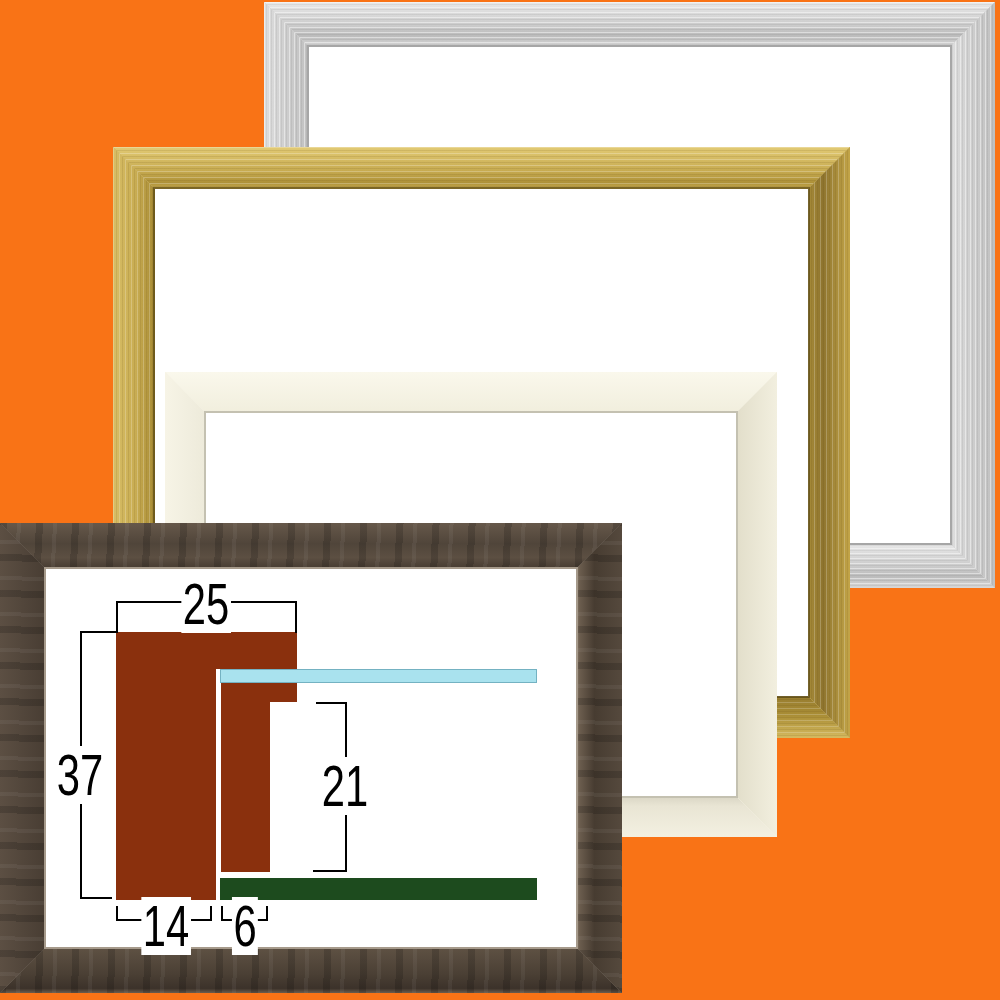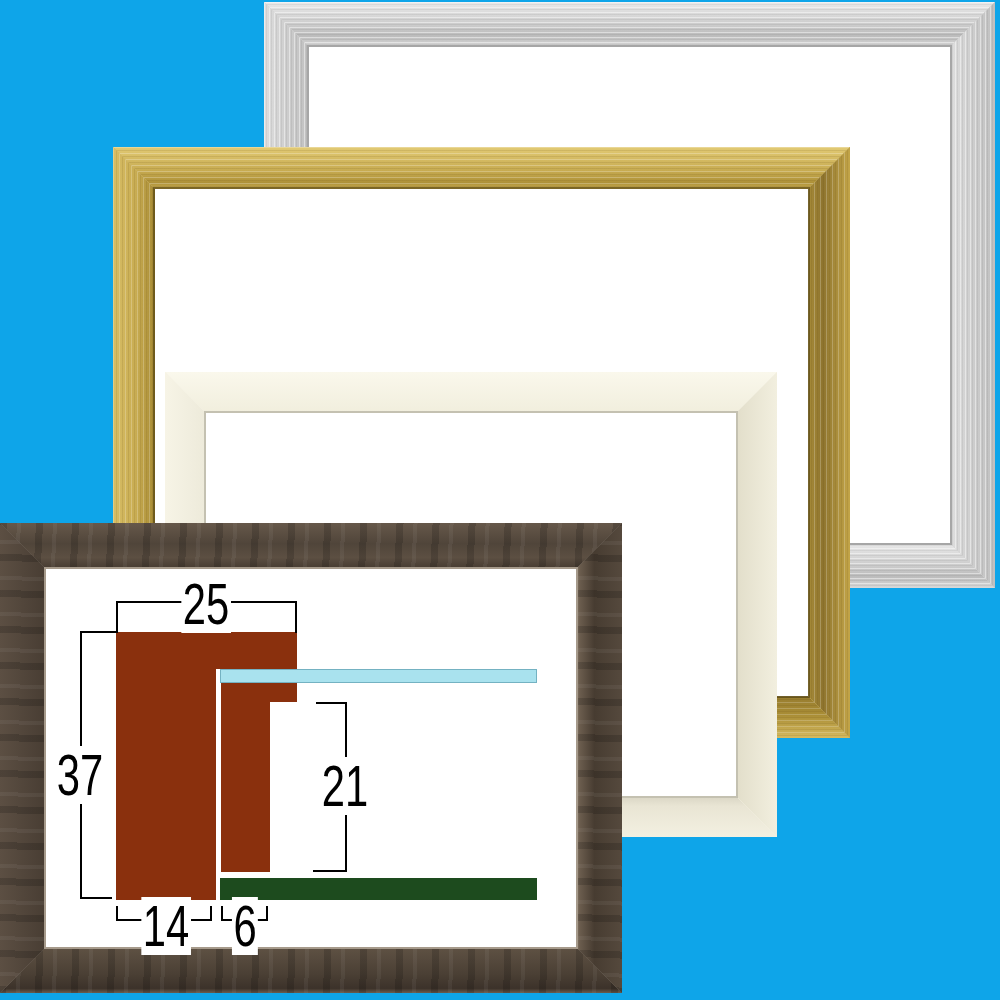--- a/index.html
+++ b/index.html
@@ -1,16 +1,16 @@
 <!DOCTYPE html>
 <html style="--c-profile: #8a300d; --c-glass: #a9e2ee; --c-glassedge: #74b2c2; --c-board: #1d4b1e; --c-line: #000000; --c-silver: #cccccc; --c-gold: #c8ac52; --c-cream: #f5f2e3; --c-brown: #564a3e;"><head>
 <meta charset="utf-8">
 <style>
   html,body{margin:0;padding:0;background:#fff;}
-  .stage{position:relative;width:1000px;height:1000px;background:#0ea5e9;overflow:hidden;
+  .stage{position:relative;width:1000px;height:1000px;background:#f97316;overflow:hidden;
          font-family:"Liberation Sans",sans-serif;}
 
   
   .frame{position:absolute;background:#fff;}
   .bar{position:absolute;}
   .bar.t{top:0;left:0;right:0;height:var(--mw);
          clip-path:polygon(0 0,100% 0,calc(100% - var(--mw)) 100%,var(--mw) 100%);}
   .bar.b{bottom:0;left:0;right:0;height:var(--mw);
          clip-path:polygon(var(--mw) 0,calc(100% - var(--mw)) 0,100% 100%,0 100%);}
   .bar.l{top:0;bottom:0;left:0;width:var(--mw);

